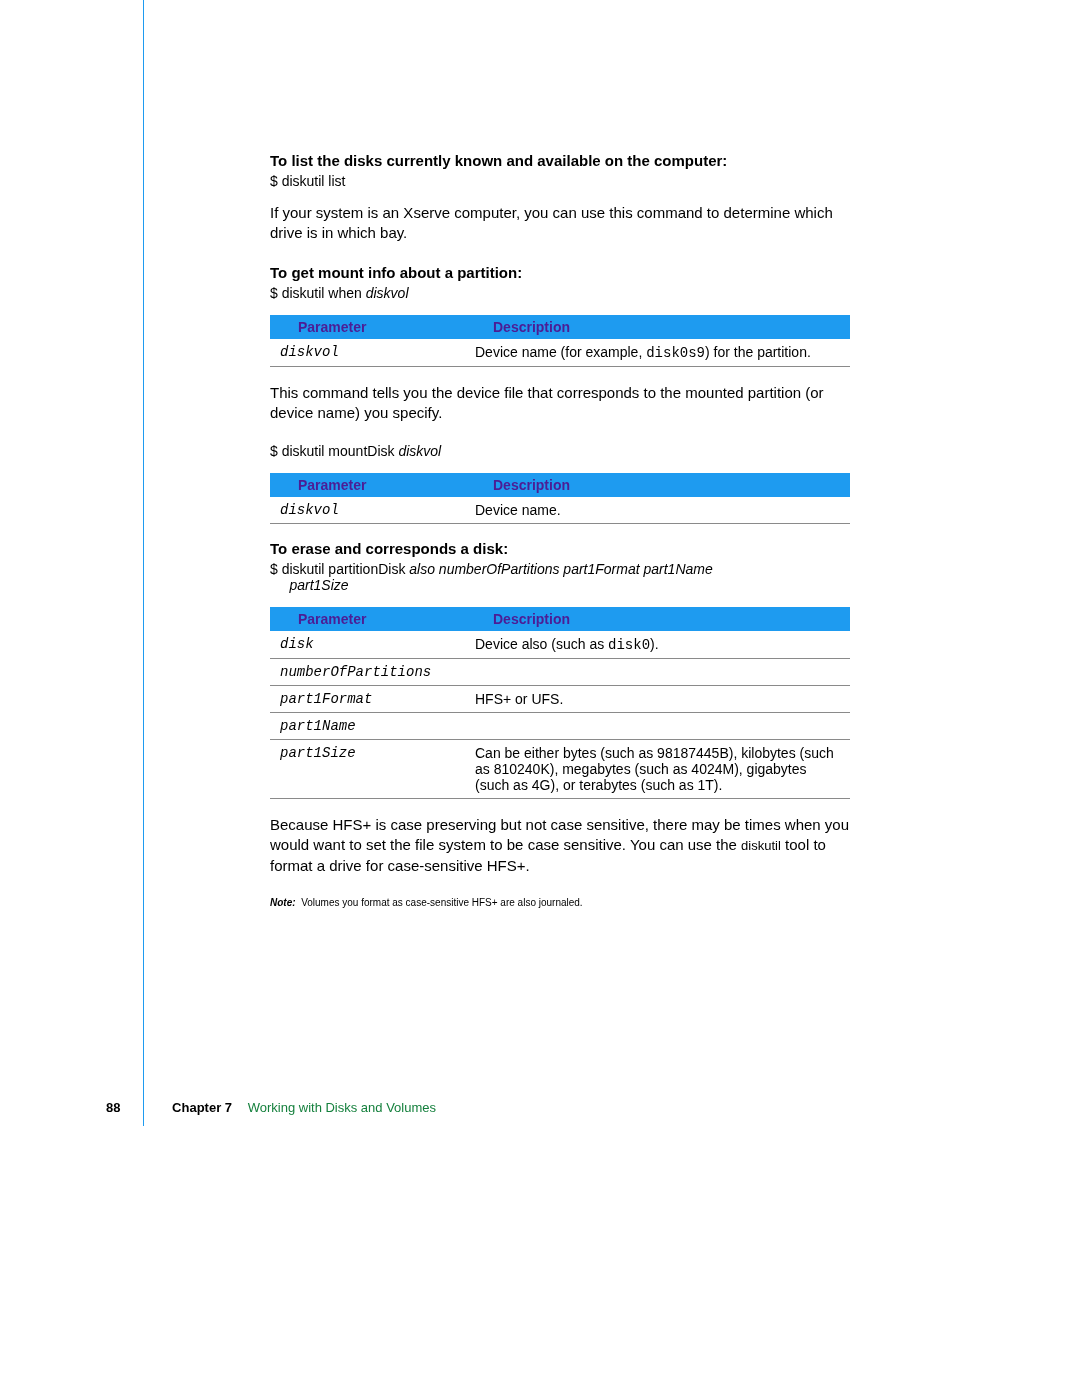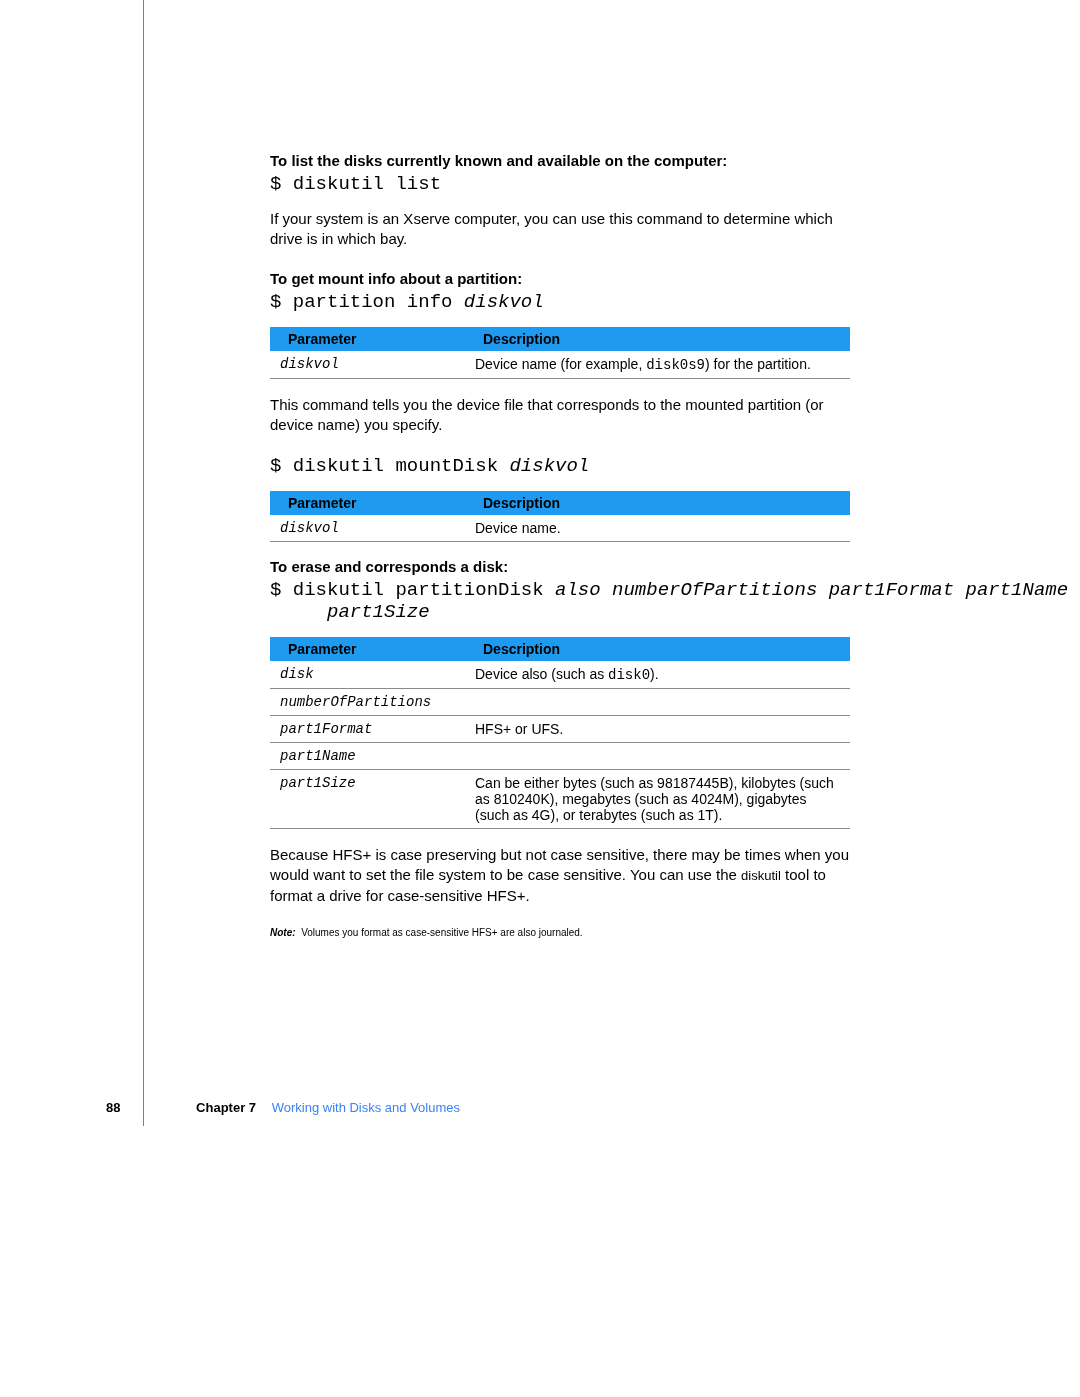--- a/index.html
+++ b/index.html
@@ -29,38 +29,38 @@
     font-weight: bold;
     font-size: 15px;
     margin: 0 0 4px 0;
   }
   p.body {
     font-size: 15px;
     margin: 6px 0 20px 0;
     line-height: 1.35;
   }
   .mono {
-    font-family: Liberation Mono, monospace;
-    font-size: 19px;
+    font-family: Liberation Sans, sans-serif;
+    font-size: 14px;
     white-space: pre;
     margin: 2px 0 14px 0;
   }
   .mono .it { font-style: italic; }
   table {
     width: 100%;
     border-collapse: collapse;
     font-size: 14px;
     margin: 2px 0 16px 0;
   }
   th {
     background: #1e9bf0;
-    color: #000000;
+    color: #4c1d95;
     font-weight: bold;
     text-align: left;
-    padding: 4px 18px;
+    padding: 4px 28px;
     font-size: 14px;
   }
   td {
     padding: 5px 10px;
     vertical-align: top;
     border-bottom: 1px solid #8a8a8a;
   }
   td.param {
     font-family: "Courier New", Courier, monospace;
     font-style: italic;
@@ -71,37 +71,37 @@
   }
   .note-label { font-style: italic; font-weight: bold; }
   .note-body { font-size: 10px; line-height: 1.35; }
   .codeinline2 { font-family: Liberation Sans, sans-serif; font-size: 13px; }
   .footer {
     position: absolute;
     left: 106px;
     top: 1100px;
     font-size: 13px;
   }
-  .footer .pn { font-weight: bold; margin-right: 72px; }
+  .footer .pn { font-weight: bold; margin-right: 48px; }
   .footer .chap { font-weight: bold; margin-right: 12px; }
-  .footer .title { color: #3b82f6; }
+  .footer .title { color: #15803d; }
 </style>
 </head>
 <body>
 
 <div class="vline"></div>
 
 <div class="page">
 
   <div class="h">To list the disks currently known and available on the computer:</div>
   <div class="mono">$ diskutil list</div>
   <p class="body">If your system is an Xserve computer, you can use this command to determine which drive is in which bay.</p>
 
   <div class="h">To get mount info about a partition:</div>
-  <div class="mono"><span>$ partition info </span><span class="it">diskvol</span></div>
+  <div class="mono"><span>$ diskutil when </span><span class="it">diskvol</span></div>
   <table>
     <tbody>
         <tr>
       <th>Parameter</th>
       <th>Description</th>
     </tr>
     <tr>
       <td class="param">diskvol</td>
       <td><span>Device name (for example, </span><span class="codeinline">disk0s9</span><span>) for the partition.</span></td>
     </tr>

